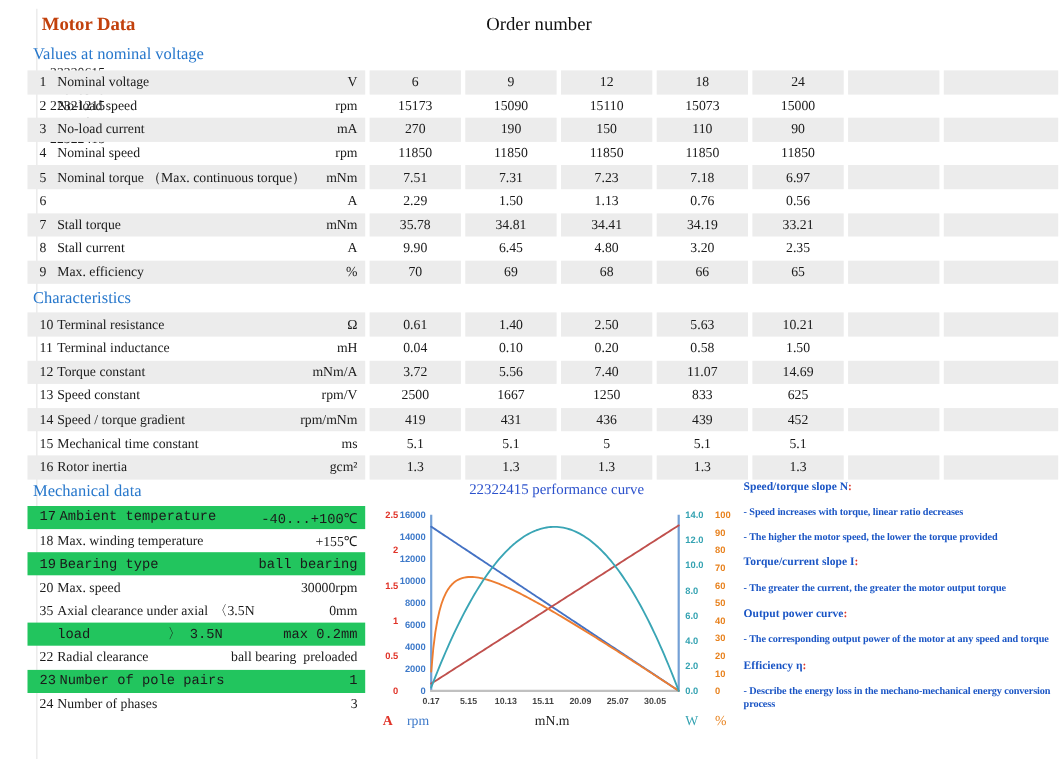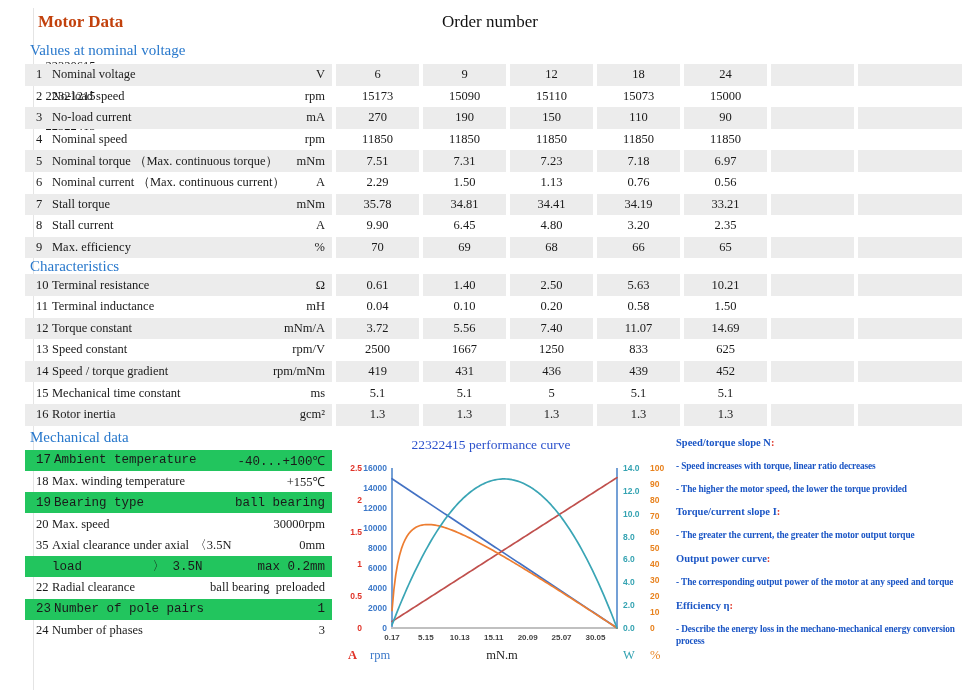--- a/index.html
+++ b/index.html
@@ -19,30 +19,30 @@
   .header-label{width:307px;display:flex;align-items:center;padding-left:5px;box-sizing:border-box;
     color:#2878cc;font-size:15px;}
   .label-cell{width:307px;display:flex;align-items:center;padding-left:11px;box-sizing:border-box;}
   .num{display:inline-block;min-width:13px;}
   .lbl{margin-left:3px;white-space:pre;}
   .unit{margin-left:auto;padding-right:7px;}
   .val{width:83px;margin-left:4px;display:flex;align-items:center;justify-content:center;}
   .val.last{flex:1;}
   .hcell{background:none !important;}
   .shaded .label-cell,.shaded .val{background:#ececec;}
-  .sec-header{height:16px;display:flex;align-items:center;padding-left:5px;color:#2878cc;font-size:15px;}
+  .sec-header{height:26px;display:flex;align-items:center;padding-left:5px;color:#2878cc;font-size:15px;}
   .sec-header.mech{height:24px;}
   
   .mrow{width:307px;display:flex;align-items:center;height:100%;padding-left:11px;padding-right:7px;box-sizing:border-box;font-size:12.5px;}
   .mrow.shadedm{background:#22c55e;font-family:Liberation Mono, monospace;}
   .mid{margin-left:auto;width:105px;white-space:pre;}
   .mval{text-align:right;white-space:pre;}
   .mval.grow{margin-left:auto;}
   
-  #chart-title{left:321px;top:437px;width:340px;text-align:center;font-size:13.5px;color:#2b51cc;}
+  #chart-title{left:336px;top:437px;width:340px;text-align:center;font-size:13.5px;color:#2b51cc;}
   #chart-svg{left:336px;top:455px;}
   
   #notes-root{left:676px;top:436px;width:292px;color:#1a55c5;font-weight:bold;}
   .note{margin:0 0 10px 0;line-height:1.35;}
   .note.heading{font-size:10.5px;}
   .note.bullet{font-size:9.3px;letter-spacing:-0.1px;}
   .red-colon{color:#e0392b;}
 </style>
 </head>
 <body>
@@ -128,21 +128,20 @@
       <div class="val">7.31</div>
       <div class="val">7.23</div>
       <div class="val">7.18</div>
       <div class="val">6.97</div>
       <div class="val"></div>
       <div class="val last"></div>
     </div>
     <div class="row">
       <div class="label-cell">
         <span class="num">6</span>
-        <span class="lbl">Nominal current （Max. continuous current）</span>
         <span class="unit">A</span>
       </div>
       <div class="val">2.29</div>
       <div class="val">1.50</div>
       <div class="val">1.13</div>
       <div class="val">0.76</div>
       <div class="val">0.56</div>
       <div class="val"></div>
       <div class="val last"></div>
     </div>

